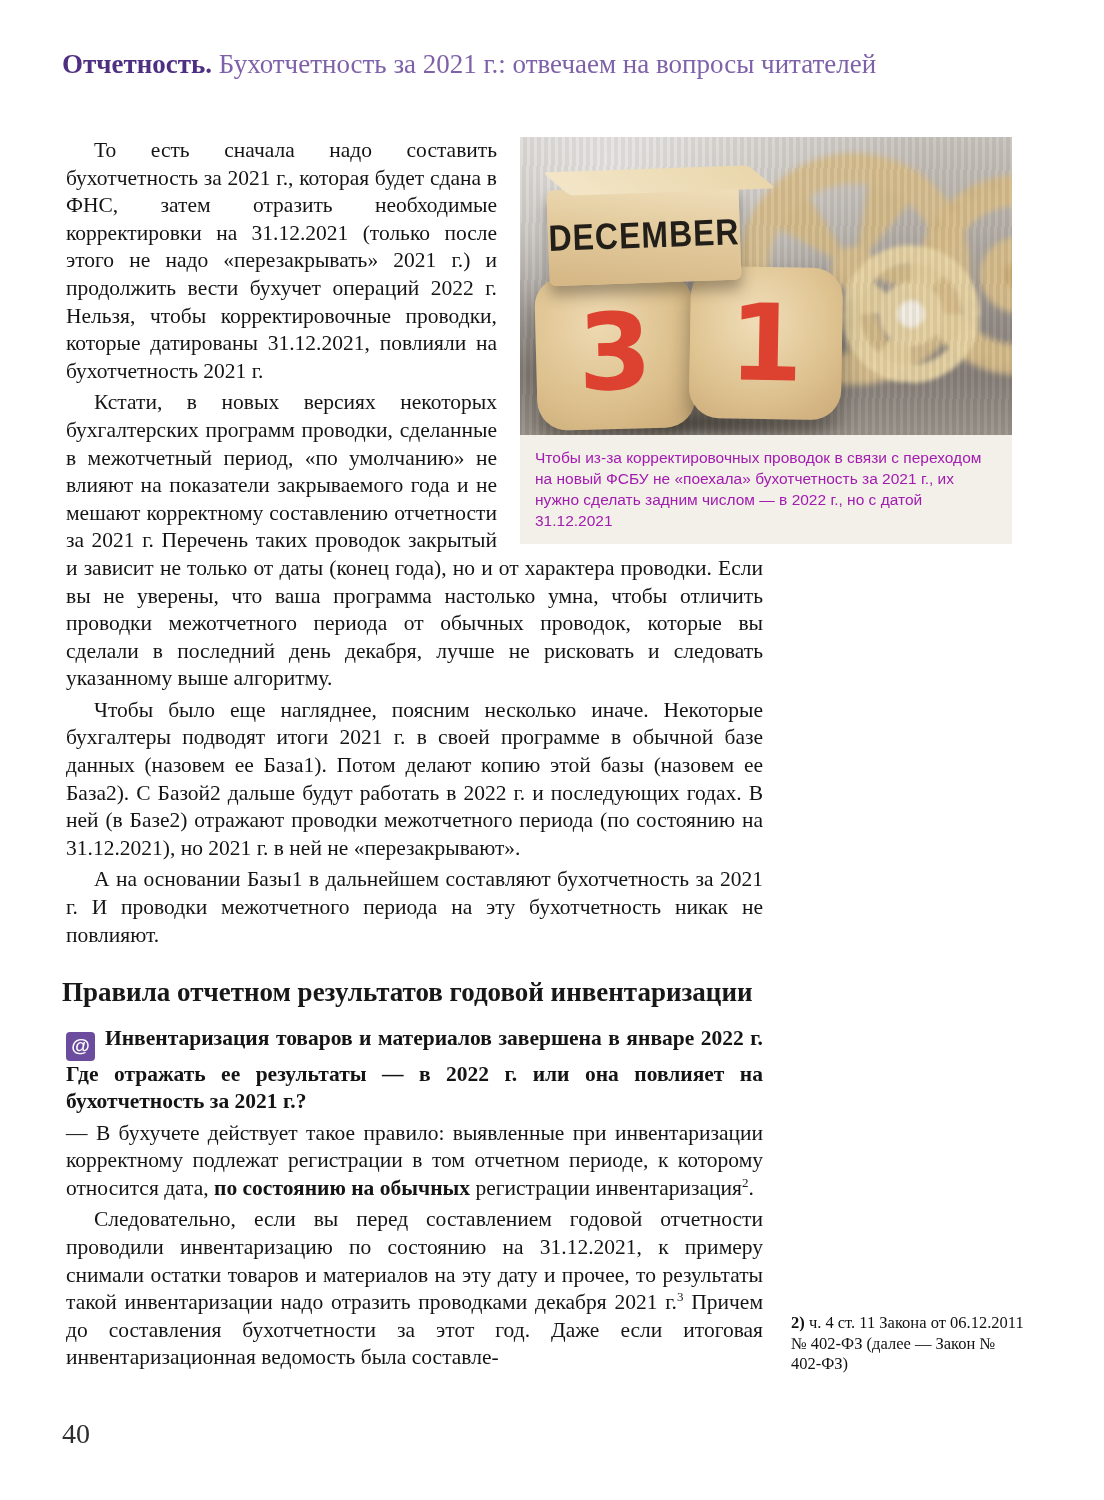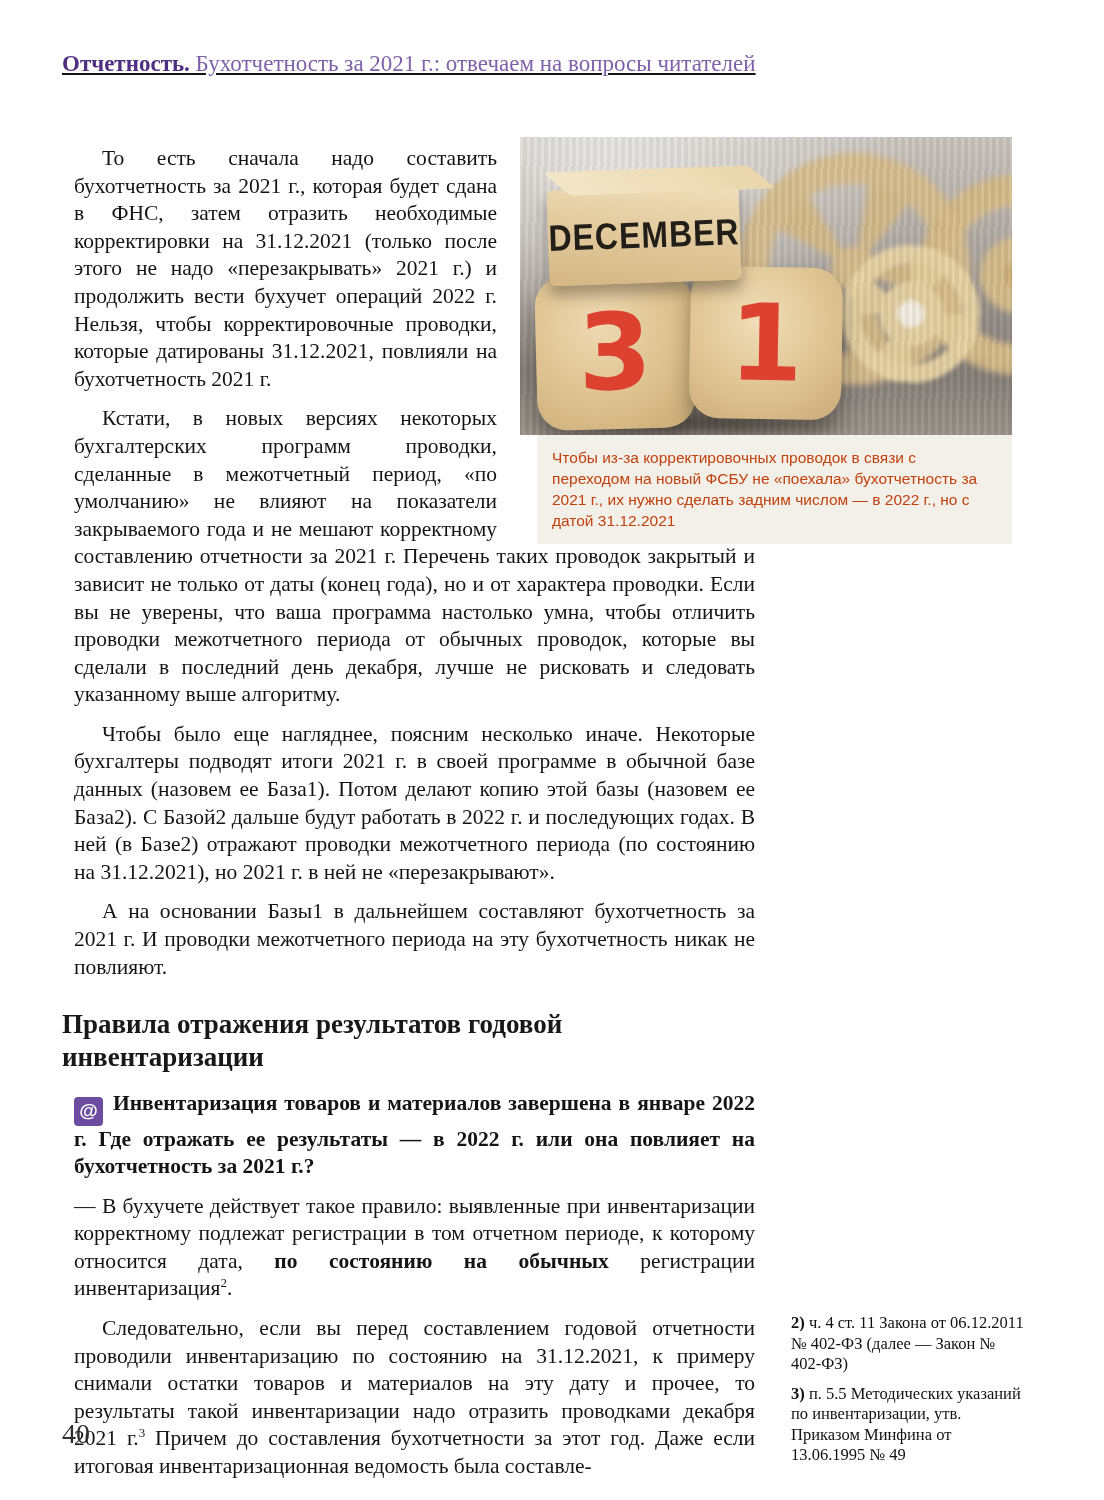--- a/index.html
+++ b/index.html
@@ -3,21 +3,21 @@
 <meta charset="utf-8">
 <style>
   html,body{margin:0;padding:0;}
   body{
     width:1104px;height:1500px;position:relative;background:#ffffff;
     font-family:"Liberation Serif", serif;color:#141414;
   }
   .page{position:absolute;inset:0;overflow:hidden;background:#ffffff;}
 
   
-  .page-header{position:absolute;left:62px;top:50px;width:900px;font-size:23px;line-height:28px;text-decoration:underline;}
+  .page-header{position:absolute;left:62px;top:50px;width:900px;font-size:27px;line-height:28px;}
   .hdr-section{font-weight:bold;color:#4f2f82;}
   .hdr-sub{color:#7e61a8;}
 
   
   .photo-figure{margin:0;position:absolute;left:520px;top:137px;width:492px;}
   .photo{height:298px;position:relative;overflow:hidden;
     background:
       radial-gradient(ellipse at 18% 8%, rgba(255,255,255,.6), rgba(255,255,255,0) 55%),
       linear-gradient(180deg,#c9c4be 0%,#b4aea7 32%,#97908a 58%,#867f78 80%,#9b948c 100%);
   }
@@ -48,27 +48,27 @@
     background:radial-gradient(circle at 45% 35%, #f0ddb8 0%, #dfc492 55%, #caa977 100%);}
   .digit{font-family:"DejaVu Sans", sans-serif;font-weight:bold;font-size:106px;color:#dd412f;}
   .dec-block{position:absolute;left:28px;top:50px;width:192px;height:96px;z-index:3;transform:rotate(-2deg);
     border-radius:7px;display:flex;align-items:center;justify-content:center;
     background:linear-gradient(188deg,#f0e0bd 0%,#e3cb9e 45%,#d5b684 100%);
     box-shadow:0 10px 14px rgba(40,35,28,.35);}
   .dec-block::before{content:'';position:absolute;left:10px;right:-24px;top:-18px;height:24px;
     background:linear-gradient(90deg,#f3e6c8,#e9d6ab);transform:skewX(48deg);border-radius:4px;}
   .dec-text{font-family:"Liberation Sans", sans-serif;font-weight:bold;font-size:32px;
     letter-spacing:1px;color:#221e19;transform:scaleY(1.15);}
-  .caption{background:#f3efe9;color:#c2410c;font-family:"Liberation Sans", sans-serif;
-    font-size:15.5px;line-height:21px;padding:12px 15px 13px;margin-left:17px;}
+  .caption{background:#f3efe9;color:#a21caf;font-family:"Liberation Sans", sans-serif;
+    font-size:15.5px;line-height:21px;padding:12px 15px 13px;}
 
   
   .content{position:absolute;left:62px;top:133px;width:705px;
     font-size:21.5px;line-height:27.6px;text-align:justify;hyphens:auto;-webkit-hyphens:auto;}
-  .content p{margin:12px;}
+  .content p{margin:4px;}
   .indent{text-indent:28px;}
   .float-spacer{float:right;width:270px;height:404px;}
   .section-heading{font-size:27px;line-height:33px;margin:27px 0 16px;color:#181818;
     font-weight:bold;text-align:left;text-indent:0;}
   .question{font-weight:bold;margin:0;}
   .at-badge{display:inline-flex;align-items:center;justify-content:center;width:29px;height:29px;
     border-radius:4px;background:#6b4c9e;color:#ffffff;font-family:"Liberation Sans", sans-serif;
     font-size:19px;font-weight:bold;vertical-align:-7px;margin-right:10px;}
   sup{font-size:13px;line-height:0;}
 
@@ -109,37 +109,36 @@
   </figure>
 
   <main class="content">
     <div class="float-spacer"></div>
 
     <p class="indent">То есть сначала надо составить бухотчетность за 2021 г., которая будет сдана в ФНС, затем отразить необходимые корректировки на 31.12.2021 (только после этого не надо «перезакрывать» 2021 г.) и продолжить вести бухучет операций 2022 г. Нельзя, чтобы корректировочные проводки, которые датированы 31.12.2021, повлияли на бухотчетность 2021 г.</p>
     <p class="indent">Кстати, в новых версиях некоторых бухгалтерских программ проводки, сделанные в межотчетный период, «по умолчанию» не влияют на показатели закрываемого года и не мешают корректному составлению отчетности за 2021 г. Перечень таких проводок закрытый и зависит не только от даты (конец года), но и от характера проводки. Если вы не уверены, что ваша программа настолько умна, чтобы отличить проводки межотчетного периода от обычных проводок, которые вы сделали в последний день декабря, лучше не рисковать и следовать указанному выше алгоритму.</p>
     <p class="indent">Чтобы было еще нагляднее, поясним несколько иначе. Некоторые бухгалтеры подводят итоги 2021 г. в своей программе в обычной базе данных (назовем ее База1). Потом делают копию этой базы (назовем ее База2). С Базой2 дальше будут работать в 2022 г. и последующих годах. В ней (в Базе2) отражают проводки межотчетного периода (по состоянию на 31.12.2021), но 2021 г. в ней не «перезакрывают».</p>
     <p class="indent">А на основании Базы1 в дальнейшем составляют бухотчетность за 2021 г. И проводки межотчетного периода на эту бухотчетность никак не повлияют.</p>
 
-    <h2 class="section-heading">Правила отражения результатов годовой инвентаризации</h2>
+    <h2 class="section-heading">Правила отчетном результатов годовой инвентаризации</h2>
 
     <p class="question">
       <span class="at-badge">
           <span>@</span>
         </span><span class="q-text">Инвентаризация товаров и материалов завершена в январе 2022 г. Где отражать ее результаты — в 2022 г. или она повлияет на бухотчетность за 2021 г.?</span>
     </p>
 
     <p class="answer">
       <span>— В бухучете действует такое правило: выявленные при инвентаризации корректному подлежат регистрации в том отчетном периоде, к которому относится дата, </span><b>по состоянию на обычных</b><span> регистрации инвентаризация</span><sup>2</sup><span>.</span>
     </p>
 
     <p class="answer indent">
       <span>Следовательно, если вы перед составлением годовой отчетности проводили инвентаризацию по состоянию на 31.12.2021, к примеру снимали остатки товаров и материалов на эту дату и прочее, то результаты такой инвентаризации надо отразить проводками декабря 2021 г.</span><sup>3</sup><span> Причем до составления бухотчетности за этот год. Даже если итоговая инвентаризационная ведомость была составле-</span>
     </p>
   </main>
 
   <aside class="footnotes">
     <p class="footnote"><b class="fn-num">2)</b> <span>ч. 4 ст. 11 Закона от 06.12.2011 № 402-ФЗ (далее — Закон № 402-ФЗ)</span></p>
-    <p class="footnote"><b class="fn-num">3)</b> <span>п. 5.5 Методических указаний по инвентаризации, утв. Приказом Минфина от 13.06.1995 № 49</span></p>
   </aside>
 
   <div class="page-number">40</div>
 
 </div>
 
 </body></html>

